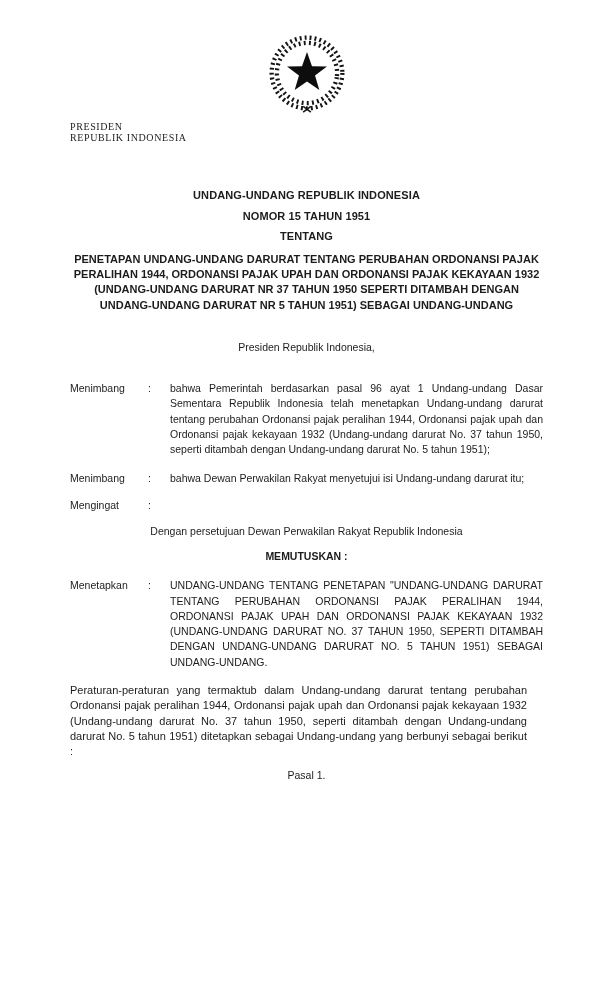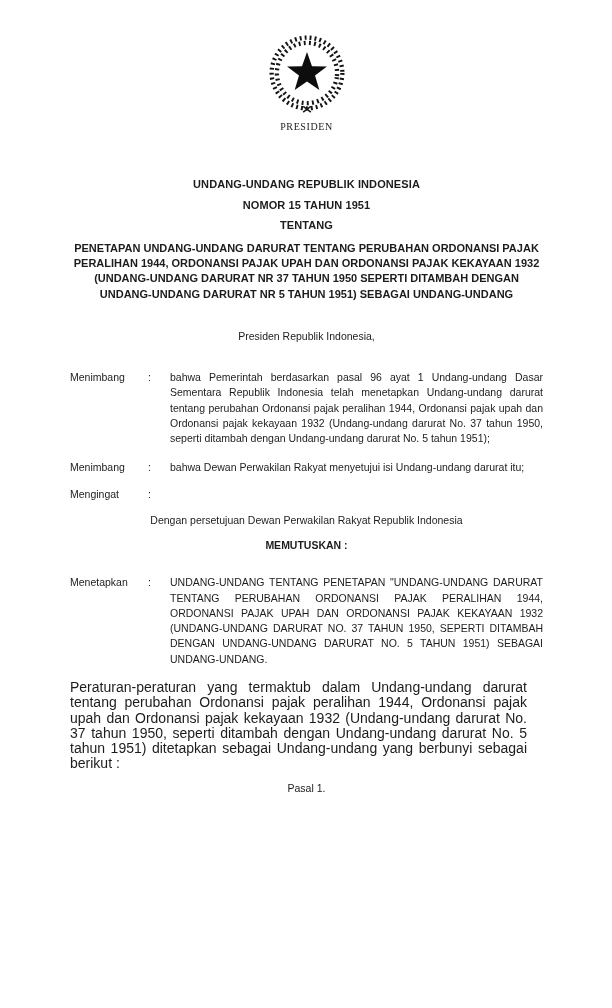--- a/index.html
+++ b/index.html
@@ -9,21 +9,21 @@
     color: #1c1c1c;
     font-family: "Liberation Sans", sans-serif;
     overflow: hidden;
   }
   .page {
     box-sizing: border-box;
     width: 612px; height: 1008px;
     padding: 30px 69px 0 70px;
   }
   
-  .letterhead { text-align: center; }
+  .letterhead { }
   .emblem { display: block; margin: 0 auto; }
   .lh-line {
     font-family: "Liberation Serif", serif;
     font-size: 10px; line-height: 11px;
     letter-spacing: 0.6px;
     color: #222;
   }
   .lh-line.first { margin-top: 5px; }
   
   .title-block { margin-top: 42px; text-align: center; }
@@ -40,49 +40,50 @@
   }
   
   .opening { margin: 28px 0 0 0; font-size: 10.5px; text-align: center; }
   .hang {
     display: flex;
     font-size: 10.5px; line-height: 15.3px;
   }
   .hang.m1 { margin-top: 28px; }
   .hang.m2 { margin-top: 13px; }
   .hang.m3 { margin-top: 12px; }
-  .hang.m4 { margin-top: 24px; justify-content: center; }
+  .hang.m4 { margin-top: 16px; justify-content: center; }
   .h-label { flex: none; width: 78px; }
   .h-colon { flex: none; width: 22px; }
   .h-text  { flex: 1; text-align: justify; }
   .agreement { margin: 12px 0 0 0; font-size: 10.5px; text-align: center; }
   .decision  { margin: 13px 0 0 0; font-size: 10.5px; font-weight: bold; text-align: center; }
   .pasal { font-size: 10.5px; text-align: center; margin: 0; }
   .pasal.p-roman { margin-top: 24px; }
   .pasal.p-one   { margin-top: 10px; }
   .para {
     margin: 13px 16px 0 0;
-    font-size: 14px; line-height: 15.3px;
+    font-size: 11px; line-height: 15.3px;
     text-align: justify;
   }
   .para.last { margin-top: 9px; }
 </style>
 </head>
 <body>
 
 <div class="page">
 
   <header class="letterhead">
     <svg class="emblem" width="86" height="86" viewBox="0 0 90 90">
       <circle cx="45" cy="45" r="37" fill="none" stroke="#141414" stroke-width="4.5" stroke-dasharray="2 3.2"></circle>
       <circle cx="45" cy="45" r="31.5" fill="none" stroke="#141414" stroke-width="4.5" stroke-dasharray="2 3.4" transform="rotate(8 45 45)"></circle>
       <polygon points="45,23 50.2,37.9 65.9,38.2 53.4,47.7 57.9,62.8 45,53.8 32.1,62.8 36.6,47.7 24.1,38.2 39.8,37.9" fill="#0d0d0d"></polygon>
       <path d="M41,80 l8,6 M49,80 l-8,6" stroke="#141414" stroke-width="1.6" fill="none"></path>
     </svg>
     <div class="lh-line first">PRESIDEN</div>
+    <div class="lh-line">REPUBLIK INDONESIA</div>
   </header>
 
   <section class="title-block">
     <div class="t-line">UNDANG-UNDANG REPUBLIK INDONESIA</div>
     <div class="t-line">NOMOR 15 TAHUN 1951</div>
     <div class="t-line">TENTANG</div>
     <p class="t-subject">PENETAPAN UNDANG-UNDANG DARURAT TENTANG PERUBAHAN ORDONANSI PAJAK PERALIHAN 1944, ORDONANSI PAJAK UPAH DAN ORDONANSI PAJAK KEKAYAAN 1932 (UNDANG-UNDANG DARURAT NR 37 TAHUN 1950 SEPERTI DITAMBAH DENGAN UNDANG-UNDANG DARURAT NR 5 TAHUN 1951) SEBAGAI UNDANG-UNDANG</p>
   </section>
 
   <p class="opening">Presiden Republik Indonesia,</p>

